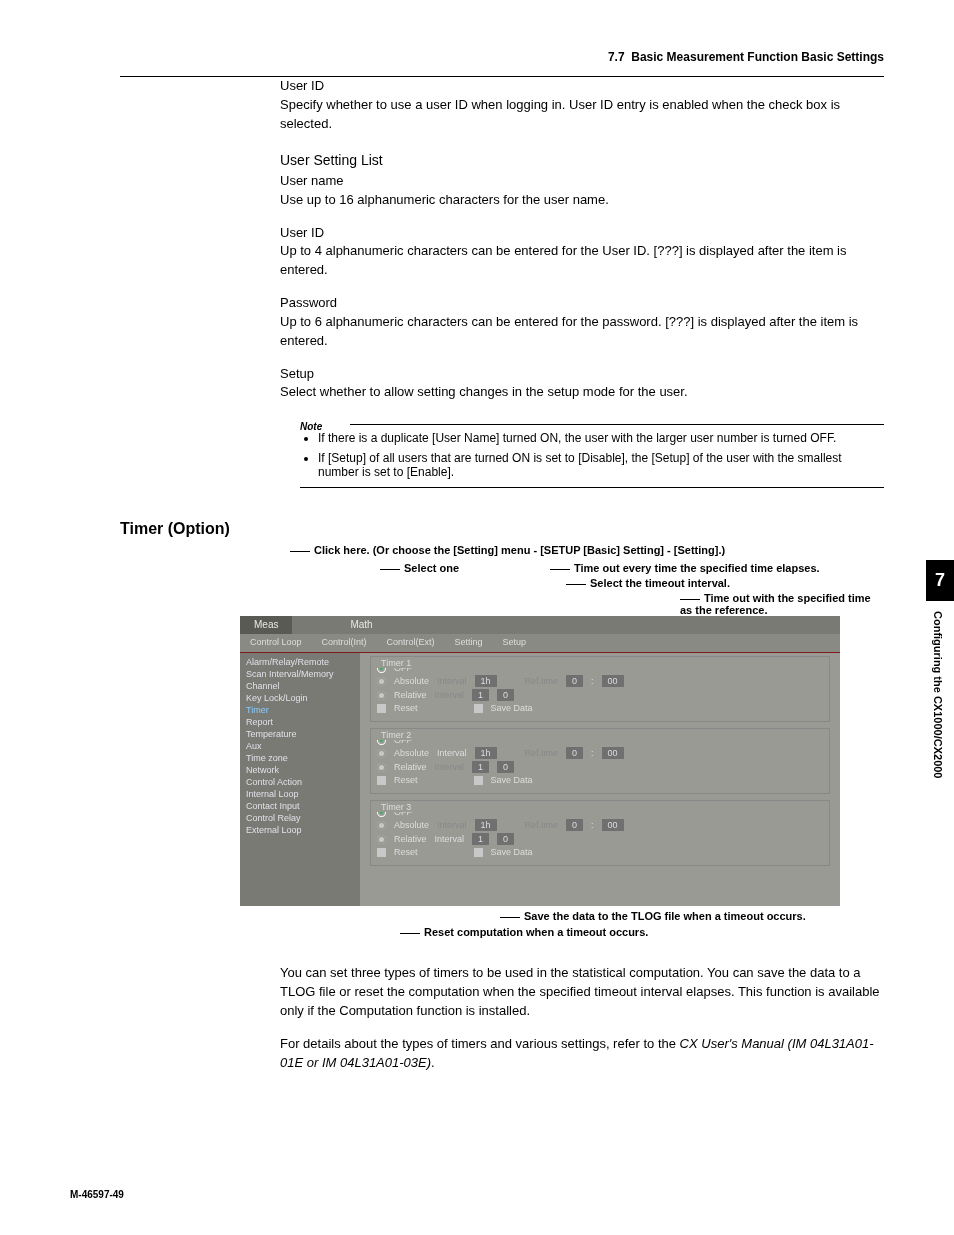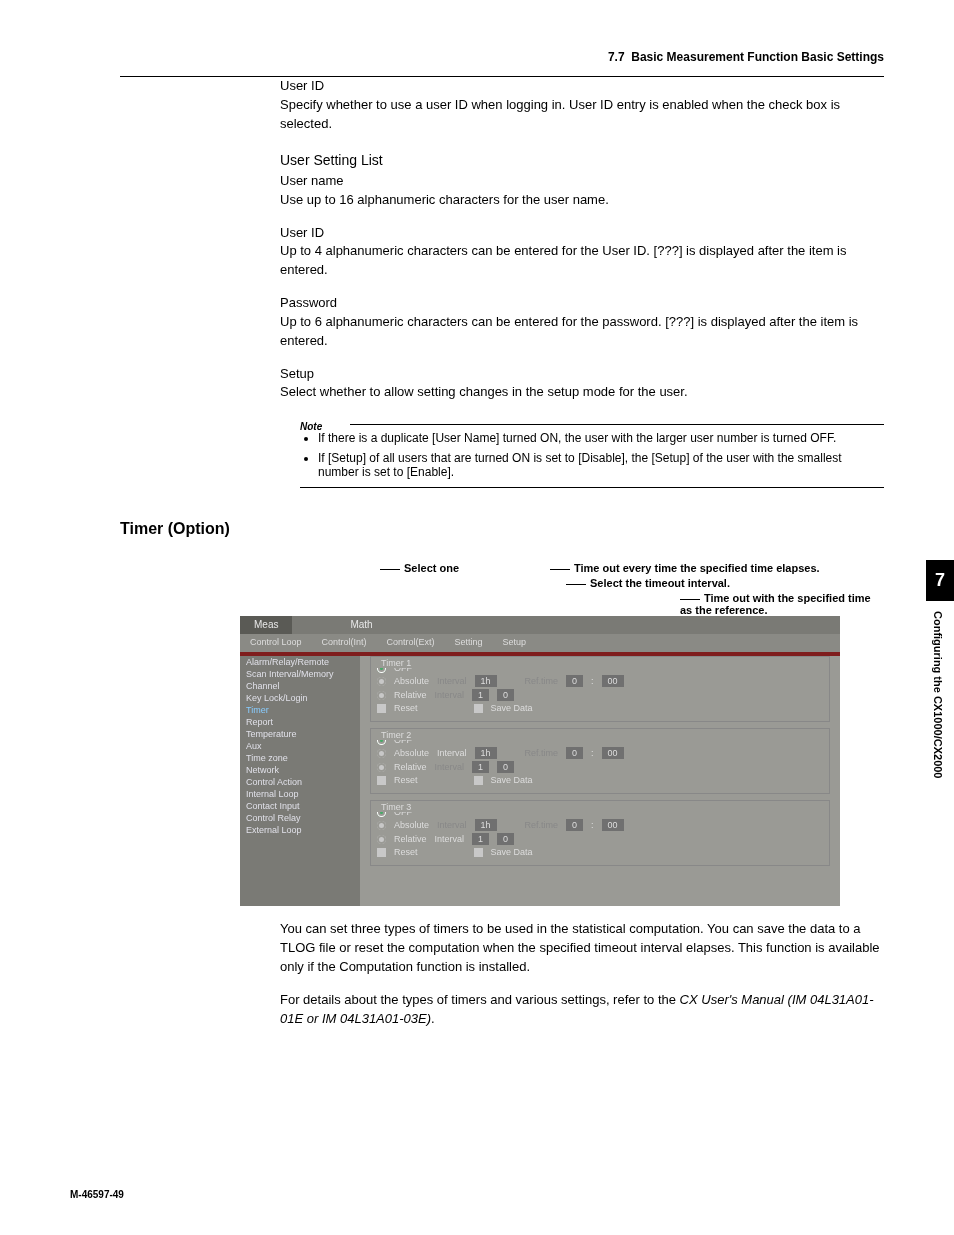--- a/index.html
+++ b/index.html
@@ -76,21 +76,21 @@
     display: flex;
   }
   .screenshot .tabs-top {
     position: absolute; top:0; left:0; right:0; height:18px;
     display:flex; background:#7a7a75; border-bottom:1px solid #404040;gap:44px;
   }
   .screenshot .tabs-top div { padding: 3px 14px; font-size:10px; color:#e8e8e8; }
   .screenshot .tabs-top .sel { background:#5a5a55; }
   .screenshot .tabs2 {
     position:absolute; top:18px; left:0; right:0; height:18px;
-    display:flex; background:#8a8a85; border-bottom:4px solid #7f1d1d;
+    display:flex; background:#8a8a85; border-bottom:1px solid #7f1d1d;
   }
   .screenshot .tabs2 div { padding:3px 10px; font-size:9px; color:#ddd; }
   .sidebar {
     margin-top: 36px;
     width: 120px;
     background:#7a7a75;
     padding: 4px 0;
     flex-shrink:0;
   }
   .sidebar div { padding: 1px 6px; color:#e0e0e8; font-size:9px; }
@@ -189,20 +189,21 @@
     <ul class="note-list">
       <li>If there is a duplicate [User Name] turned ON, the user with the larger user number is turned OFF.</li>
       <li>If [Setup] of all users that are turned ON is set to [Disable], the [Setup] of the user with the smallest number is set to [Enable].</li>
     </ul>
     <div class="note-rule-bottom"></div>
   </div>
 
   <div class="section-left">Timer (Option)</div>
 
   <div class="callouts">
+    <div class="ca-click"><span class="dash"></span><span>Click here. (Or choose the [Setting] menu - [SETUP [Basic] Setting] - [Setting].)</span></div>
     <div class="ca-select"><span class="dash"></span><span>Select one</span></div>
     <div class="ca-timeout-every"><span class="dash"></span><span>Time out every time the specified time elapses.</span></div>
     <div class="ca-timeout-interval"><span class="dash"></span><span>Select the timeout interval.</span></div>
     <div class="ca-timeout-ref"><span class="dash"></span><span>Time out with the specified time as the reference.</span></div>
   </div>
 
   <div class="screenshot">
     <div class="tabs-top">
       <div class="sel">Meas</div>
       <div>Math</div>
@@ -309,20 +310,24 @@
             <span class="chk"></span>
             <span class="lbl">Reset</span>
           <span style="width:40px"></span>
             <span class="chk"></span>
             <span class="lbl">Save Data</span>
           </div>
       </div>
     </div>
   </div>
 
+  <div class="callouts-bottom">
+    <div class="cb-save"><span class="dash" style="display:inline-block;width:20px;border-top:1px solid #000;vertical-align:middle;margin-right:4px;"></span><span>Save the data to the TLOG file when a timeout occurs.</span></div>
+    <div class="cb-reset"><span class="dash" style="display:inline-block;width:20px;border-top:1px solid #000;vertical-align:middle;margin-right:4px;"></span><span>Reset computation when a timeout occurs.</span></div>
+  </div>
 
   <div class="body-block" style="margin-top:14px;">
     <div class="para">You can set three types of timers to be used in the statistical computation.  You can save the data to a TLOG file or reset the computation when the specified timeout interval elapses.  This function is available only if the Computation function is installed.</div>
     <div class="para">
       <span>For details about the types of timers and various settings, refer to the </span><span class="italic">CX User's Manual (IM 04L31A01-01E or IM 04L31A01-03E)</span><span>.</span>
     </div>
   </div>
 
   <div class="side-tab">
     <div class="black">7</div>

